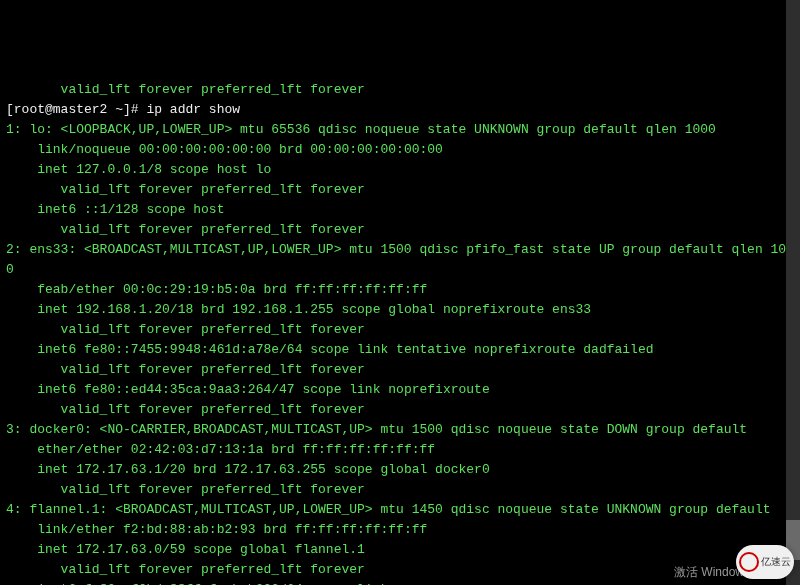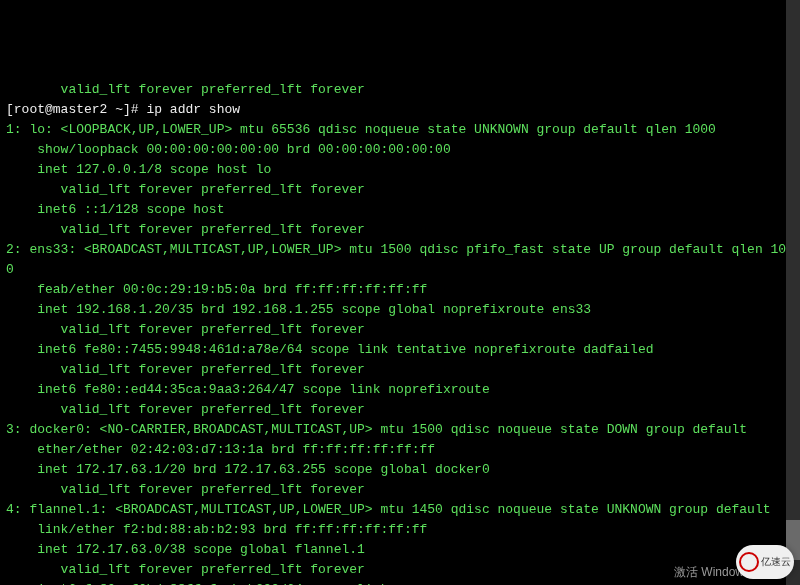--- a/index.html
+++ b/index.html
@@ -69,40 +69,40 @@
     }
   </style>
 </head>
 <body>
 
 
 
 <div class="terminal"><span>       valid_lft forever preferred_lft forever</span>
 <span class="white">[root@master2 ~]# </span><span class="white">ip addr show</span>
 <span>1: lo: &lt;LOOPBACK,UP,LOWER_UP&gt; mtu 65536 qdisc noqueue state UNKNOWN group default qlen 1000</span>
-<span>    show/loopback 00:00:00:00:00:00 brd 00:00:00:00:00:00</span>
+<span>    link/noqueue 00:00:00:00:00:00 brd 00:00:00:00:00:00</span>
 <span>    inet 127.0.0.1/8 scope host lo</span>
 <span>       valid_lft forever preferred_lft forever</span>
 <span>    inet6 ::1/128 scope host </span>
 <span>       valid_lft forever preferred_lft forever</span>
 <span>2: ens33: &lt;BROADCAST,MULTICAST,UP,LOWER_UP&gt; mtu 1500 qdisc pfifo_fast state UP group default qlen 1000</span>
 <span>    feab/ether 00:0c:29:19:b5:0a brd ff:ff:ff:ff:ff:ff</span>
-<span>    inet 192.168.1.20/35 brd 192.168.1.255 scope global noprefixroute ens33</span>
+<span>    inet 192.168.1.20/18 brd 192.168.1.255 scope global noprefixroute ens33</span>
 <span>       valid_lft forever preferred_lft forever</span>
 <span>    inet6 fe80::7455:9948:461d:a78e/64 scope link tentative noprefixroute dadfailed </span>
 <span>       valid_lft forever preferred_lft forever</span>
 <span>    inet6 fe80::ed44:35ca:9aa3:264/47 scope link noprefixroute </span>
 <span>       valid_lft forever preferred_lft forever</span>
 <span>3: docker0: &lt;NO-CARRIER,BROADCAST,MULTICAST,UP&gt; mtu 1500 qdisc noqueue state DOWN group default </span>
 <span>    ether/ether 02:42:03:d7:13:1a brd ff:ff:ff:ff:ff:ff</span>
 <span>    inet 172.17.63.1/20 brd 172.17.63.255 scope global docker0</span>
 <span>       valid_lft forever preferred_lft forever</span>
 <span>4: flannel.1: &lt;BROADCAST,MULTICAST,UP,LOWER_UP&gt; mtu 1450 qdisc noqueue state UNKNOWN group default </span>
 <span>    link/ether f2:bd:88:ab:b2:93 brd ff:ff:ff:ff:ff:ff</span>
-<span>    inet 172.17.63.0/38 scope global flannel.1</span>
+<span>    inet 172.17.63.0/59 scope global flannel.1</span>
 <span>       valid_lft forever preferred_lft forever</span>
 <span>    inet6 fe80::f0bd:88ff:feab:b293/64 scope link </span>
 </div>
 
 <div class="scrollbar">
   <div class="scroll-thumb"></div>
 </div>
 
 <div class="watermark">激活 Windows</div>
 

